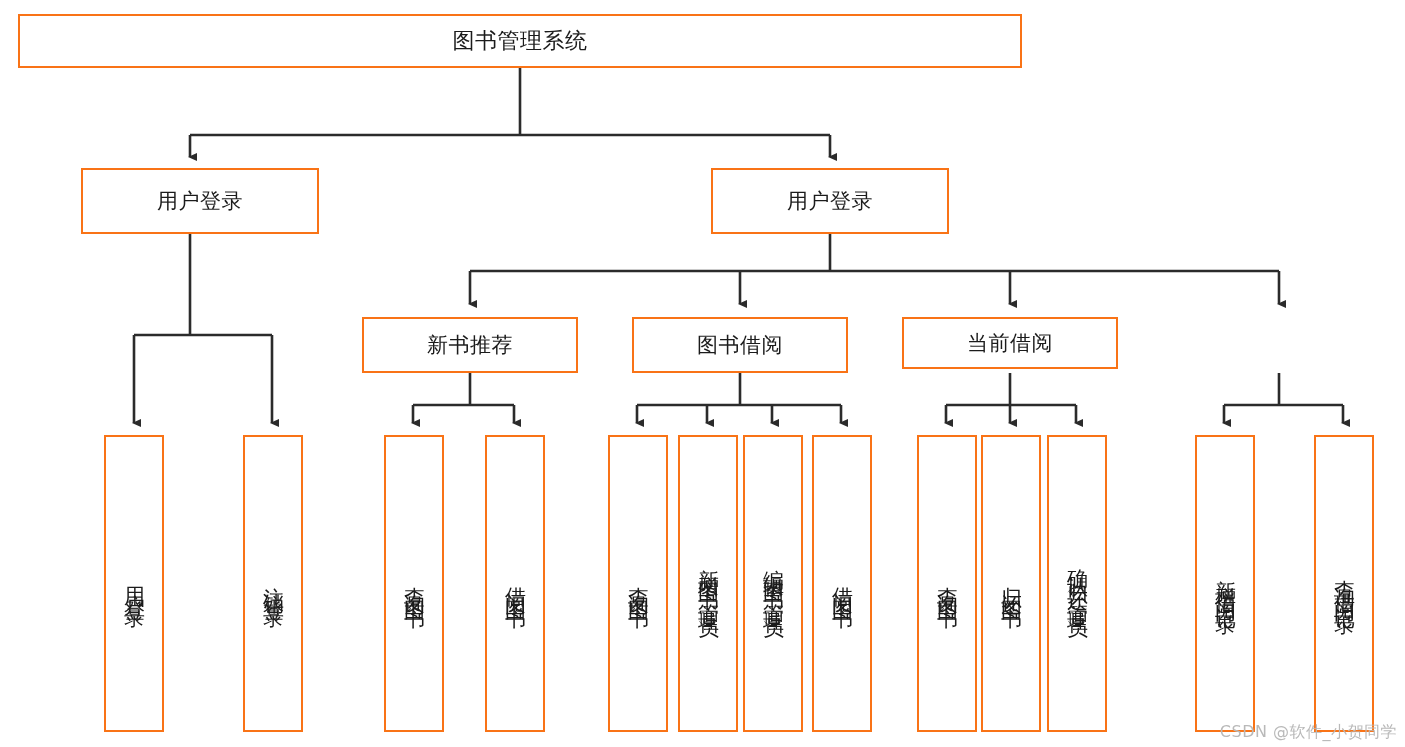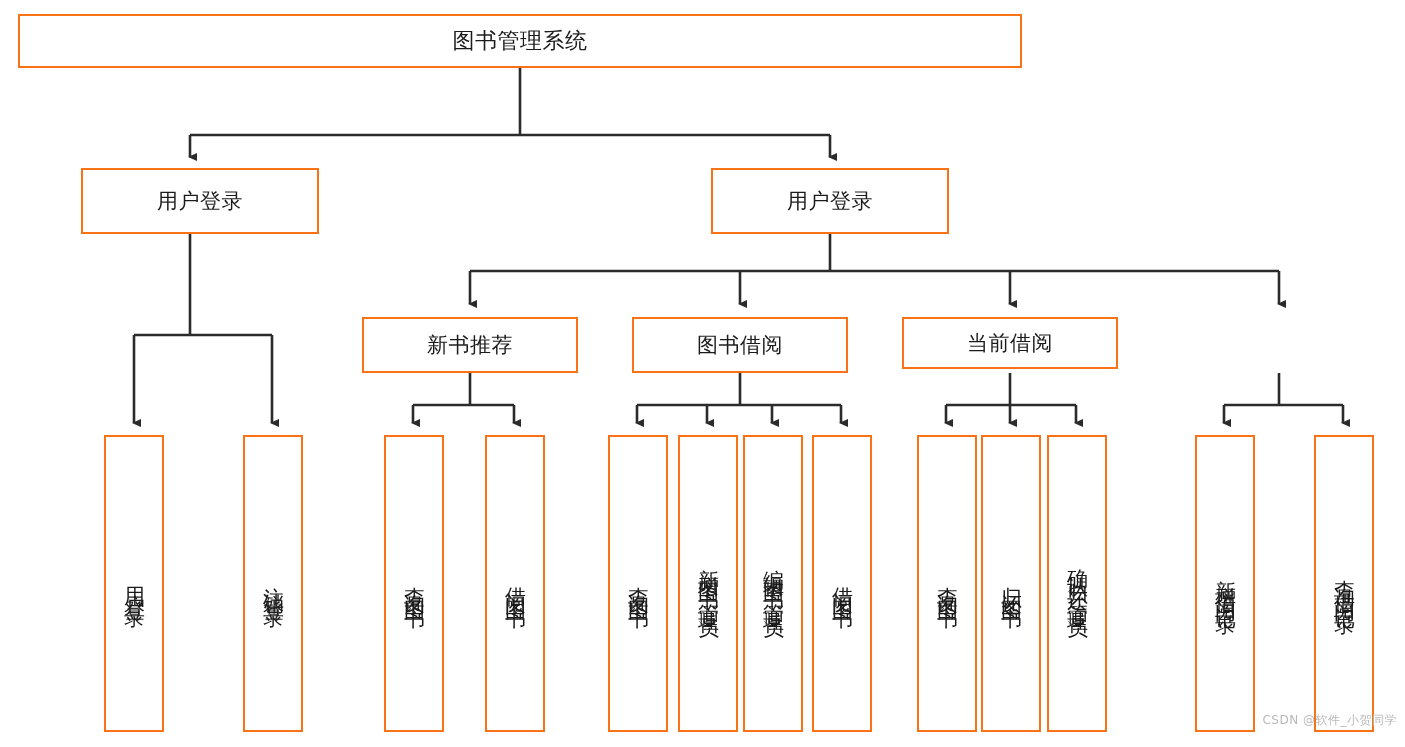--- a/index.html
+++ b/index.html
@@ -62,22 +62,22 @@
     text-orientation: upright;
     font-size: 21px;
     line-height: 1.0;
     letter-spacing: 7px;
     white-space: nowrap;
     max-height: 100%;
   }
   #watermark {
     position: absolute;
     right: 8px;
-    bottom: 18px;
-    font-size: 12px;
+    bottom: 4px;
+    font-size: 16px;
     color: #b9b9b9;
     letter-spacing: 0.5px;
     z-index: 5;
     white-space: nowrap;
   }
 </style>
 </head>
 <body>
 
 <div id="canvas">

